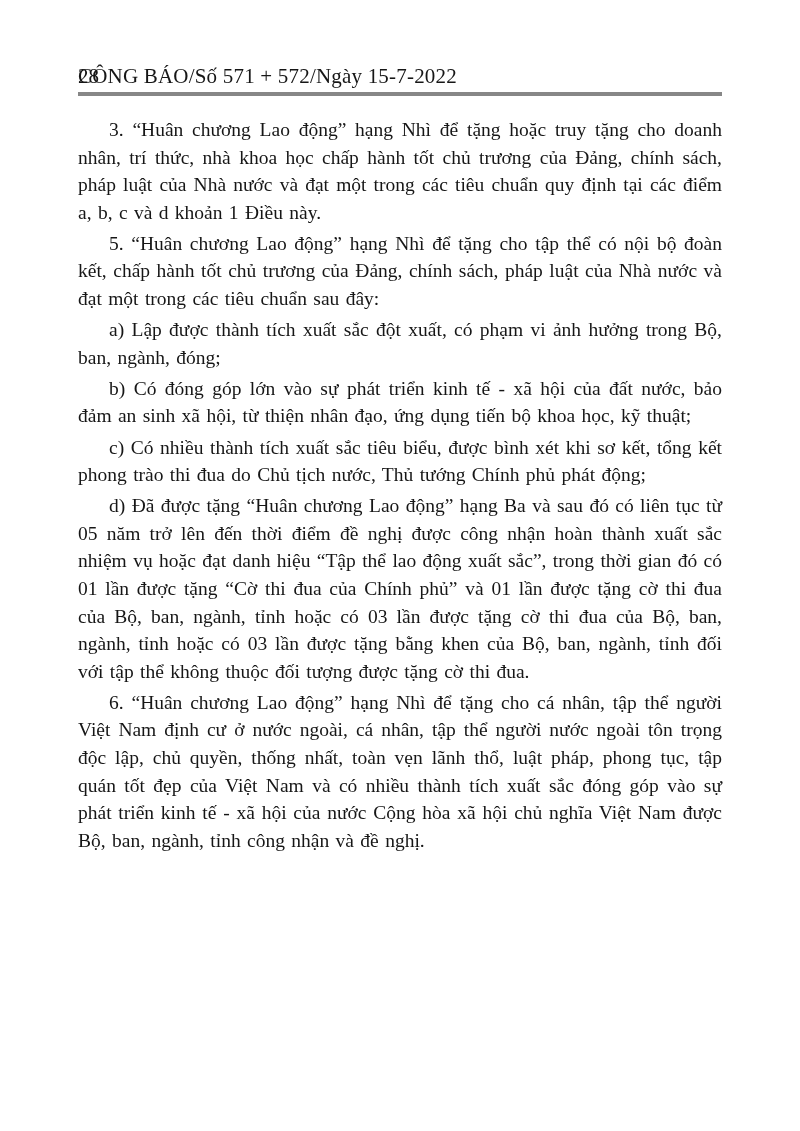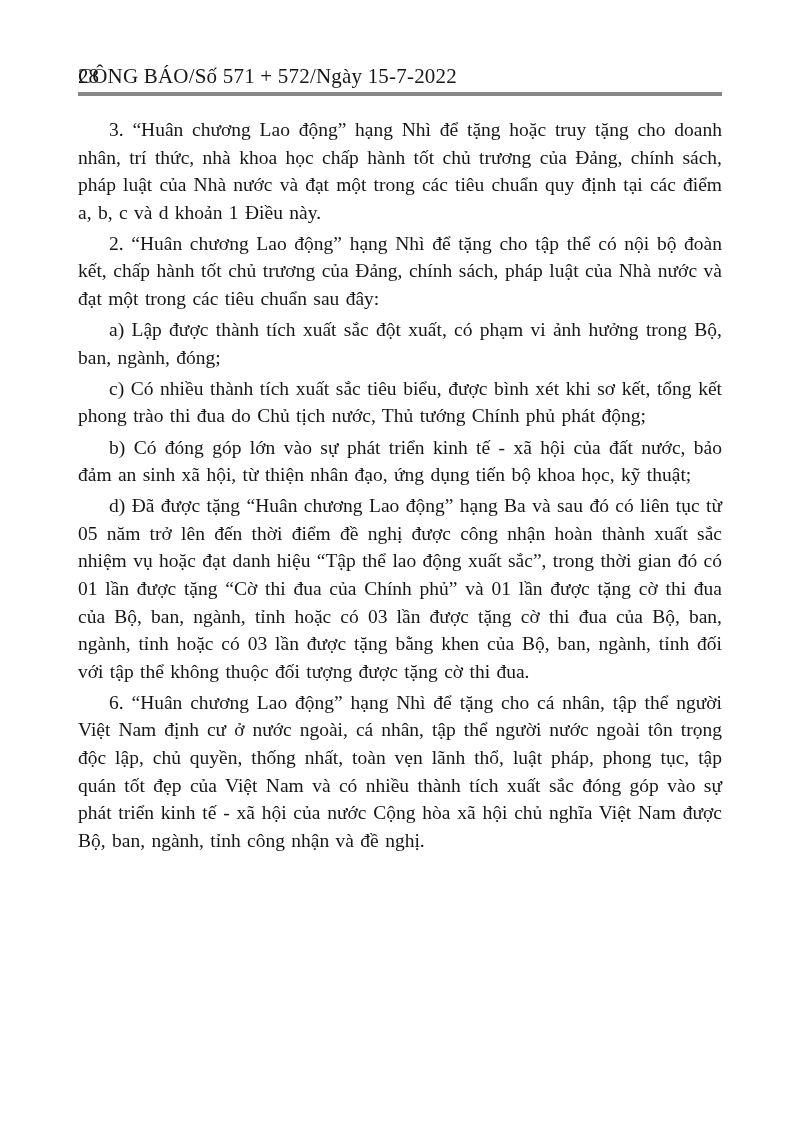--- a/index.html
+++ b/index.html
@@ -63,21 +63,21 @@
 
   <div class="header">
     <span class="pagenum">28</span>
     <div class="htitle">CÔNG BÁO/Số 571 + 572/Ngày 15-7-2022</div>
   </div>
 
   <div class="rule"></div>
 
   <main class="content">
     <p>3. “Huân chương Lao động” hạng Nhì để tặng hoặc truy tặng cho doanh nhân, trí thức, nhà khoa học chấp hành tốt chủ trương của Đảng, chính sách, pháp luật của Nhà nước và đạt một trong các tiêu chuẩn quy định tại các điểm a, b, c và d khoản 1 Điều này.</p>
-    <p>2. “Huân chương Lao động” hạng Nhì để tặng cho tập thể có nội bộ đoàn kết, chấp hành tốt chủ trương của Đảng, chính sách, pháp luật của Nhà nước và đạt một trong các tiêu chuẩn sau đây:</p>
+    <p>5. “Huân chương Lao động” hạng Nhì để tặng cho tập thể có nội bộ đoàn kết, chấp hành tốt chủ trương của Đảng, chính sách, pháp luật của Nhà nước và đạt một trong các tiêu chuẩn sau đây:</p>
     <p>a) Lập được thành tích xuất sắc đột xuất, có phạm vi ảnh hưởng trong Bộ, ban, ngành, đóng;</p>
+    <p>b) Có đóng góp lớn vào sự phát triển kinh tế - xã hội của đất nước, bảo đảm an sinh xã hội, từ thiện nhân đạo, ứng dụng tiến bộ khoa học, kỹ thuật;</p>
     <p>c) Có nhiều thành tích xuất sắc tiêu biểu, được bình xét khi sơ kết, tổng kết phong trào thi đua do Chủ tịch nước, Thủ tướng Chính phủ phát động;</p>
-    <p>b) Có đóng góp lớn vào sự phát triển kinh tế - xã hội của đất nước, bảo đảm an sinh xã hội, từ thiện nhân đạo, ứng dụng tiến bộ khoa học, kỹ thuật;</p>
     <p>d) Đã được tặng “Huân chương Lao động” hạng Ba và sau đó có liên tục từ 05 năm trở lên đến thời điểm đề nghị được công nhận hoàn thành xuất sắc nhiệm vụ hoặc đạt danh hiệu “Tập thể lao động xuất sắc”, trong thời gian đó có 01 lần được tặng “Cờ thi đua của Chính phủ” và 01 lần được tặng cờ thi đua của Bộ, ban, ngành, tỉnh hoặc có 03 lần được tặng cờ thi đua của Bộ, ban, ngành, tỉnh hoặc có 03 lần được tặng bằng khen của Bộ, ban, ngành, tỉnh đối với tập thể không thuộc đối tượng được tặng cờ thi đua.</p>
     <p>6. “Huân chương Lao động” hạng Nhì để tặng cho cá nhân, tập thể người Việt Nam định cư ở nước ngoài, cá nhân, tập thể người nước ngoài tôn trọng độc lập, chủ quyền, thống nhất, toàn vẹn lãnh thổ, luật pháp, phong tục, tập quán tốt đẹp của Việt Nam và có nhiều thành tích xuất sắc đóng góp vào sự phát triển kinh tế - xã hội của nước Cộng hòa xã hội chủ nghĩa Việt Nam được Bộ, ban, ngành, tỉnh công nhận và đề nghị.</p>
   </main>
 
 </div>
 
 </body></html>

